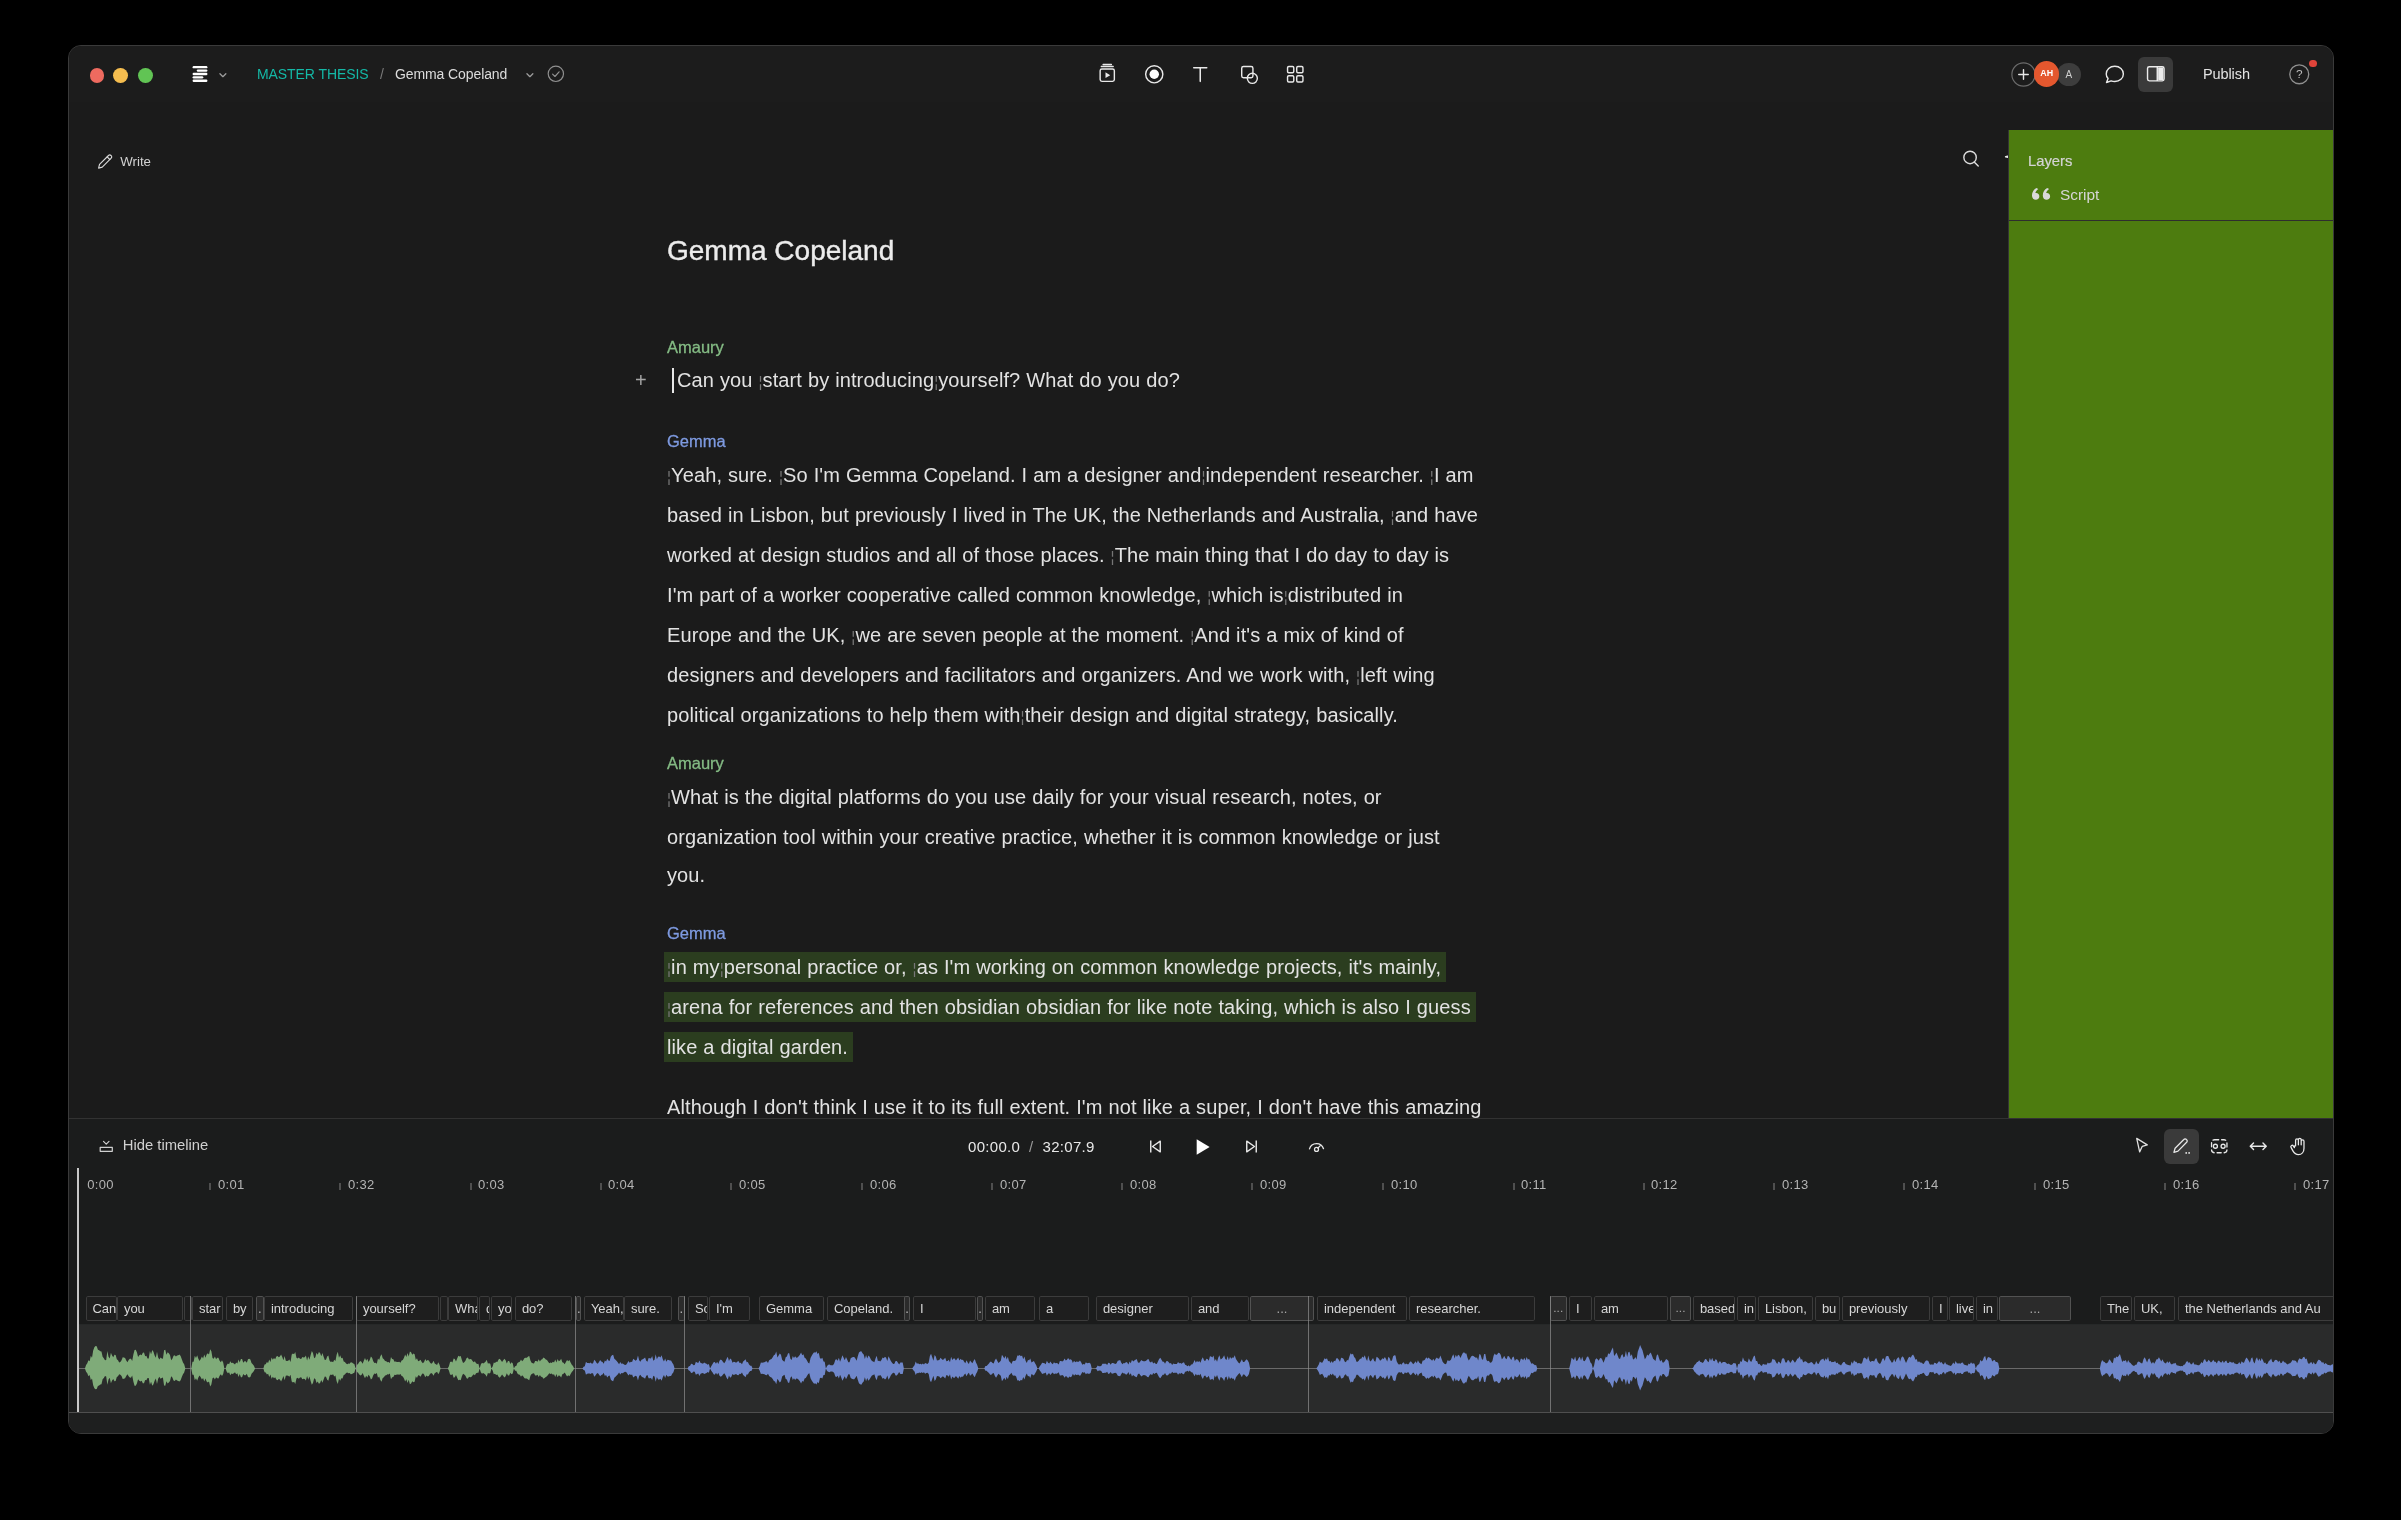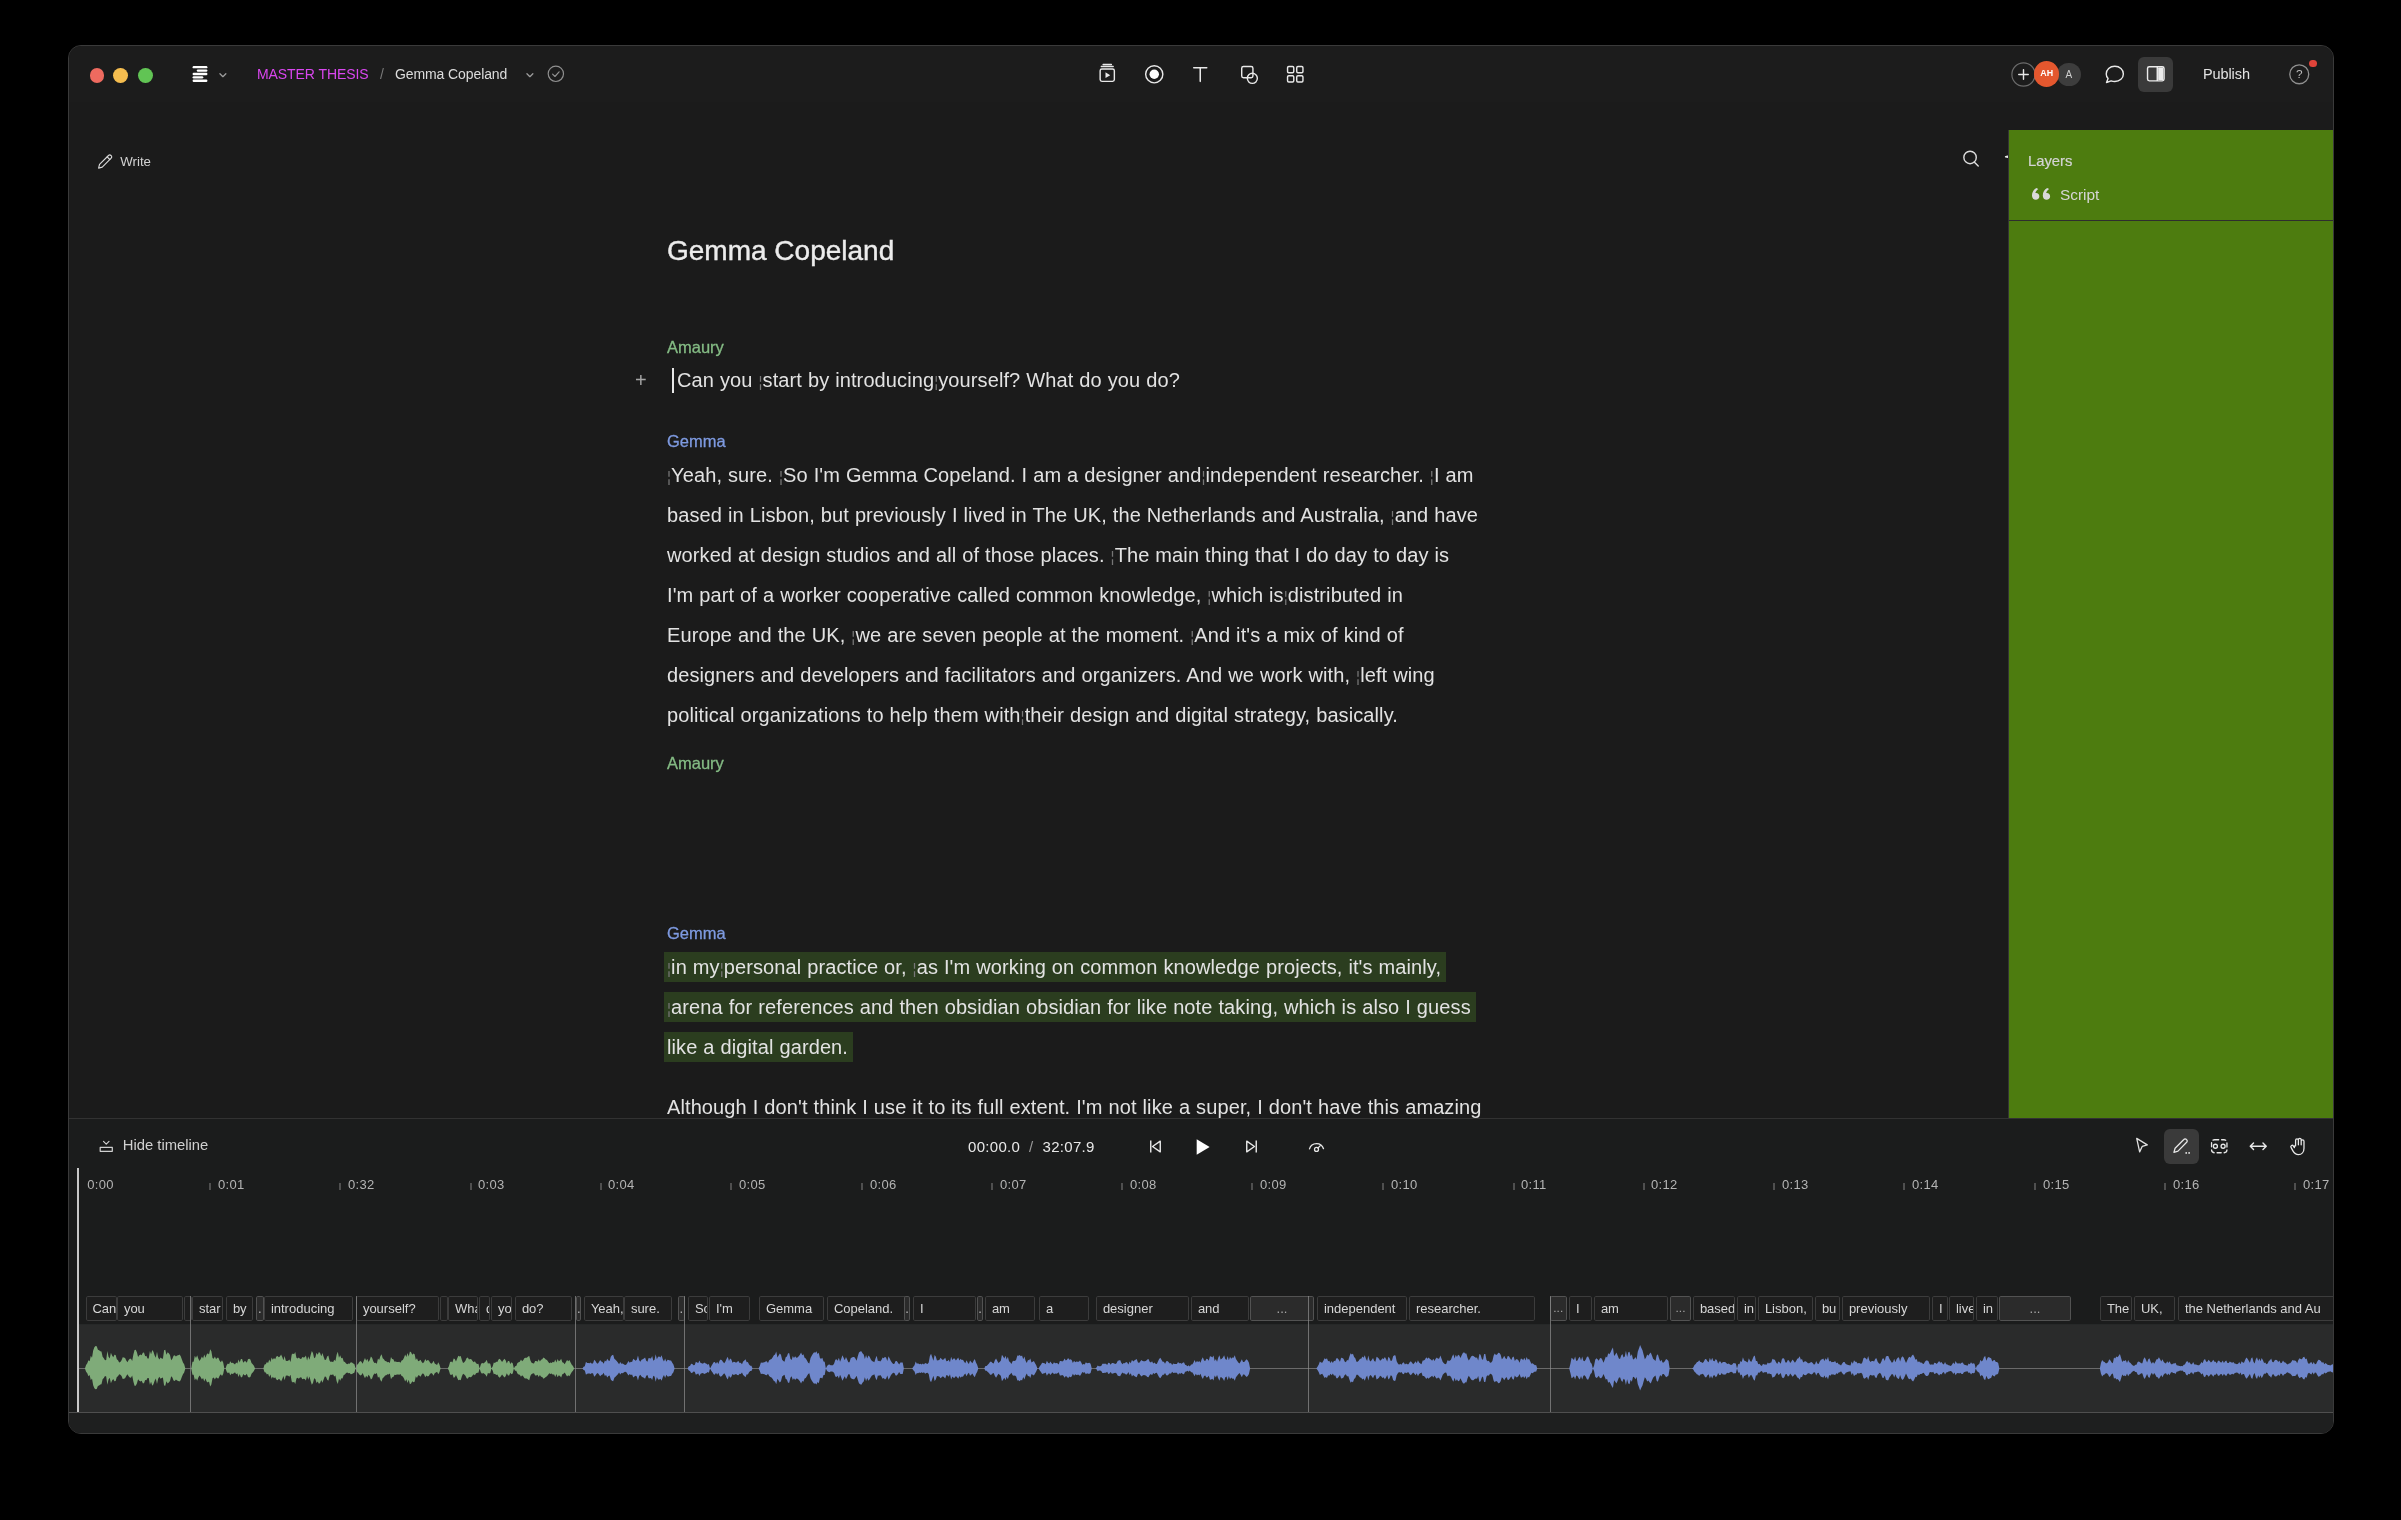--- a/index.html
+++ b/index.html
@@ -73,21 +73,21 @@
 <rect x="1" y="11.4" width="25" height="4" rx="2"></rect>
 <rect x="1" y="17.1" width="18" height="4" rx="2"></rect>
 <rect x="1" y="22.8" width="25" height="4" rx="2"></rect>
         </svg>
       </div>
     <div class="icoc" style="left:148px;top:22.5px">
         <svg width="11.8" height="11.8" viewBox="0 0 20 20" fill="none" stroke="#9b9b9b" stroke-width="2.2" stroke-linecap="round" stroke-linejoin="round">
           <path d="M5 8 l5 5 5 -5"></path>
         </svg>
       </div>
-    <div class="crumb" style="left:188px;color:#d946ef;font-weight:500">MASTER&nbsp;THESIS</div>
+    <div class="crumb" style="left:188px;color:#14b8a6;font-weight:500">MASTER&nbsp;THESIS</div>
     <div class="crumb" style="left:311px;color:#7a7a7a">/</div>
     <div class="crumb" style="left:326px;color:#dcdcdc;font-size:14px">Gemma&nbsp;Copeland</div>
     <div class="icoc" style="left:455px;top:22.5px">
         <svg width="11.8" height="11.8" viewBox="0 0 20 20" fill="none" stroke="#9b9b9b" stroke-width="2.2" stroke-linecap="round" stroke-linejoin="round">
           <path d="M5 8 l5 5 5 -5"></path>
         </svg>
       </div>
     <div class="icoc" style="left:478px;top:19px">
         <svg width="17.7" height="17.7" viewBox="0 0 30 30" fill="none" stroke="#8f8f8f" stroke-width="2">
           <circle cx="15" cy="15" r="13"></circle>
@@ -188,20 +188,21 @@
     <div class="doc" style="top:206px">
       <div class="lab g" style="margin-bottom:1.2px">Amaury</div>
       <div class="para"><span class="ind"></span>Can you <span class="dv">¦</span>start by introducing<span class="dv">¦</span>yourself? What do you do?</div>
     </div>
     <div class="doc" style="top:300px">
       <div class="lab b" style="margin-bottom:2.4px">Gemma</div>
       <div class="para"><span class="dv">¦</span>Yeah, sure. <span class="dv">¦</span>So I'm Gemma Copeland. I am a designer and<span class="dv">¦</span>independent researcher. <span class="dv">¦</span>I am<br>based in Lisbon, but previously I lived in The UK, the Netherlands and Australia, <span class="dv">¦</span>and have<br>worked at design studios and all of those places. <span class="dv">¦</span>The main thing that I do day to day is<br>I'm part of a worker cooperative called common knowledge, <span class="dv">¦</span>which is<span class="dv">¦</span>distributed in<br>Europe and the UK, <span class="dv">¦</span>we are seven people at the moment. <span class="dv">¦</span>And it's a mix of kind of<br>designers and developers and facilitators and organizers. And we work with, <span class="dv">¦</span>left wing<br>political organizations to help them with<span class="dv">¦</span>their design and digital strategy, basically.</div>
     </div>
     <div class="doc" style="top:622px">
       <div class="lab g" style="margin-bottom:2.4px">Amaury</div>
+      <div class="para"><span class="dv">¦</span>What is the digital platforms do you use daily for your visual research, notes, or<br>organization tool within your creative practice, whether it is common knowledge or just<br>you.</div>
     </div>
     <div class="doc" style="top:792px">
       <div class="lab b" style="margin-bottom:2.4px">Gemma</div>
       <div class="para"><span class="hl"><span class="dv">¦</span>in my<span class="dv">¦</span>personal practice or, <span class="dv">¦</span>as I'm working on common knowledge projects, it's mainly,</span><br><span class="hl"><span class="dv">¦</span>arena for references and then obsidian obsidian for like note taking, which is also I guess</span><br><span class="hl">like a digital garden.</span></div>
     </div>
     <div class="doc" style="top:958px">
       <div class="para">Although I don't think I use it to its full extent. I'm not like a super, I don't have this amazing</div>
     </div>
   </div>
 

